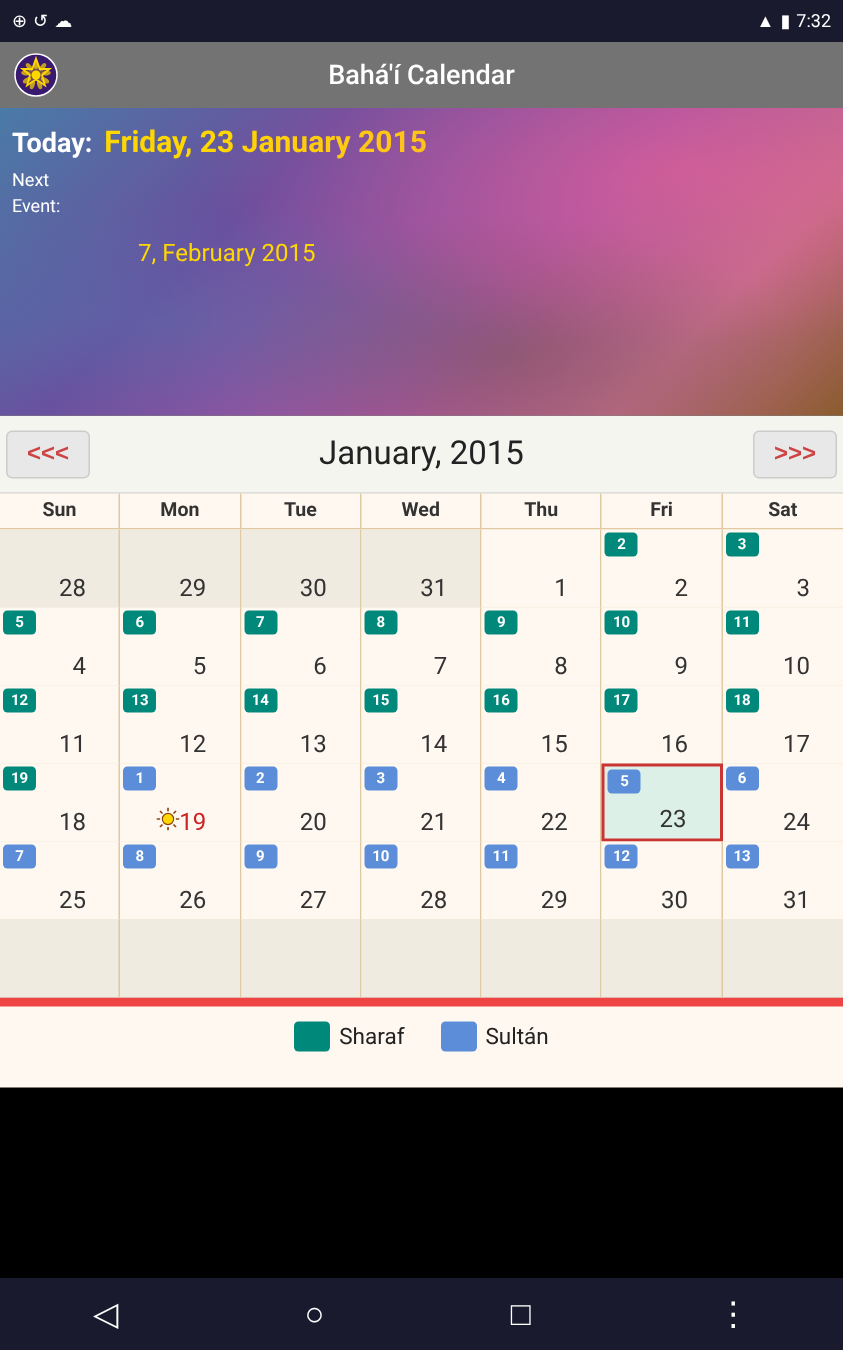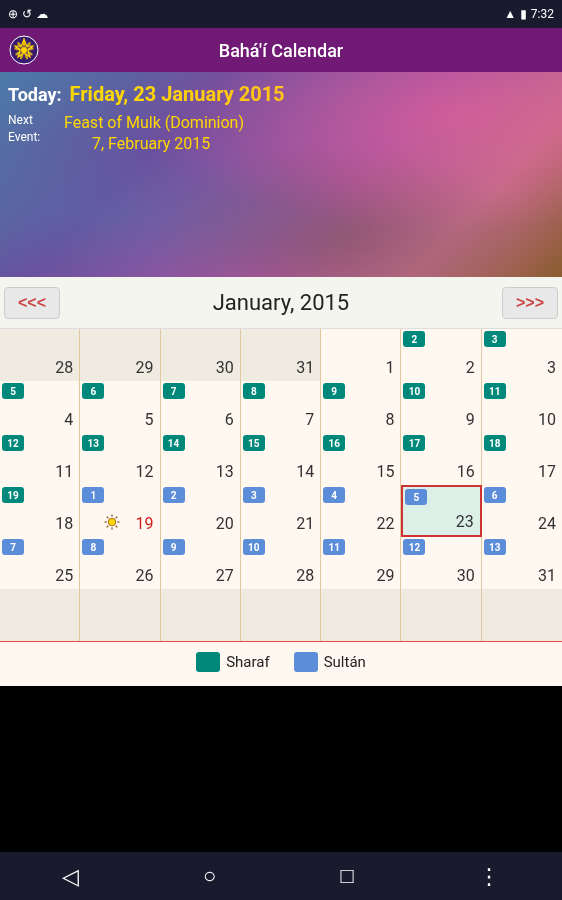--- a/index.html
+++ b/index.html
@@ -25,21 +25,21 @@
       font-size: 12px;
       z-index: 10;
       position: relative;
     }
     .status-icons { display: flex; gap: 4px; align-items: center; }
 
     
     #app-header {
       width: 100%;
       height: 44px;
-      background: #701a75;
+      background: #737373;
       display: flex;
       align-items: center;
       justify-content: center;
       position: relative;
     }
     .header-logo {
       position: absolute;
       left: 8px;
       width: 32px;
       height: 32px;
@@ -193,21 +193,21 @@
     .cal-cell.other-month {
       background: #f0ebe0;
     }
     .cal-cell.today {
       background: #ddf0e8;
       border: 2px solid #cc3333;
     }
     .cell-num {
       position: absolute;
       bottom: 4px;
-      right: 6px;
+      right: 22px;
       font-size: 16px;
       color: #333;
     }
     .cell-num.red { color: #cc2222; }
     .badge {
       position: absolute;
       top: 2px;
       left: 2px;
       width: 22px;
       height: 16px;
@@ -225,22 +225,22 @@
       position: absolute;
       bottom: 4px;
       left: 50%;
       transform: translateX(-50%);
       font-size: 18px;
     }
 
     
     #legend {
       background: #fff8f0;
-      padding: 10px 16px 6px;
-      border-top: 1px solid #ef4444;
+      padding: 10px 16px 16px;
+      border-top: 6px solid #ef4444;
     }
     .legend-row {
       display: flex;
       align-items: center;
       justify-content: center;
       gap: 24px;
       margin-bottom: 8px;
     }
     .legend-item {
       display: flex;
@@ -326,33 +326,41 @@
 </div>
 
 <div id="hero-section">
   <div class="today-row">
     <span class="today-label">Today:</span>
     <span class="today-date">Friday, 23 January 2015</span>
   </div>
   <div class="next-event-section">
     <span class="next-label">Next<br>Event:</span>
     <div>
-      <div class="next-event-text">Feast of Mulk (Dominion)</div>
-      <div class="next-event-date" style="padding-left:28px;">7, February 2015</div>
+      <div class="next-event-date" style="padding-left:28px;margin-top:47px;">7, February 2015</div>
     </div>
   </div>
 </div>
 
 <div id="calendar-nav">
   <button class="nav-btn">&lt;&lt;&lt;</button>
   <span class="calendar-month-title">January, 2015</span>
   <button class="nav-btn">&gt;&gt;&gt;</button>
 </div>
 
 <div id="calendar-grid">
+  <div class="day-headers">
+    <div class="day-header">Sun</div>
+    <div class="day-header">Mon</div>
+    <div class="day-header">Tue</div>
+    <div class="day-header">Wed</div>
+    <div class="day-header">Thu</div>
+    <div class="day-header">Fri</div>
+    <div class="day-header">Sat</div>
+  </div>
 
   <div class="calendar-body">
 
     <div class="cal-row">
       <div class="cal-cell other-month">
           <span class="cell-num">28</span>
         </div>
       <div class="cal-cell other-month">
           <span class="cell-num">29</span>
         </div>

